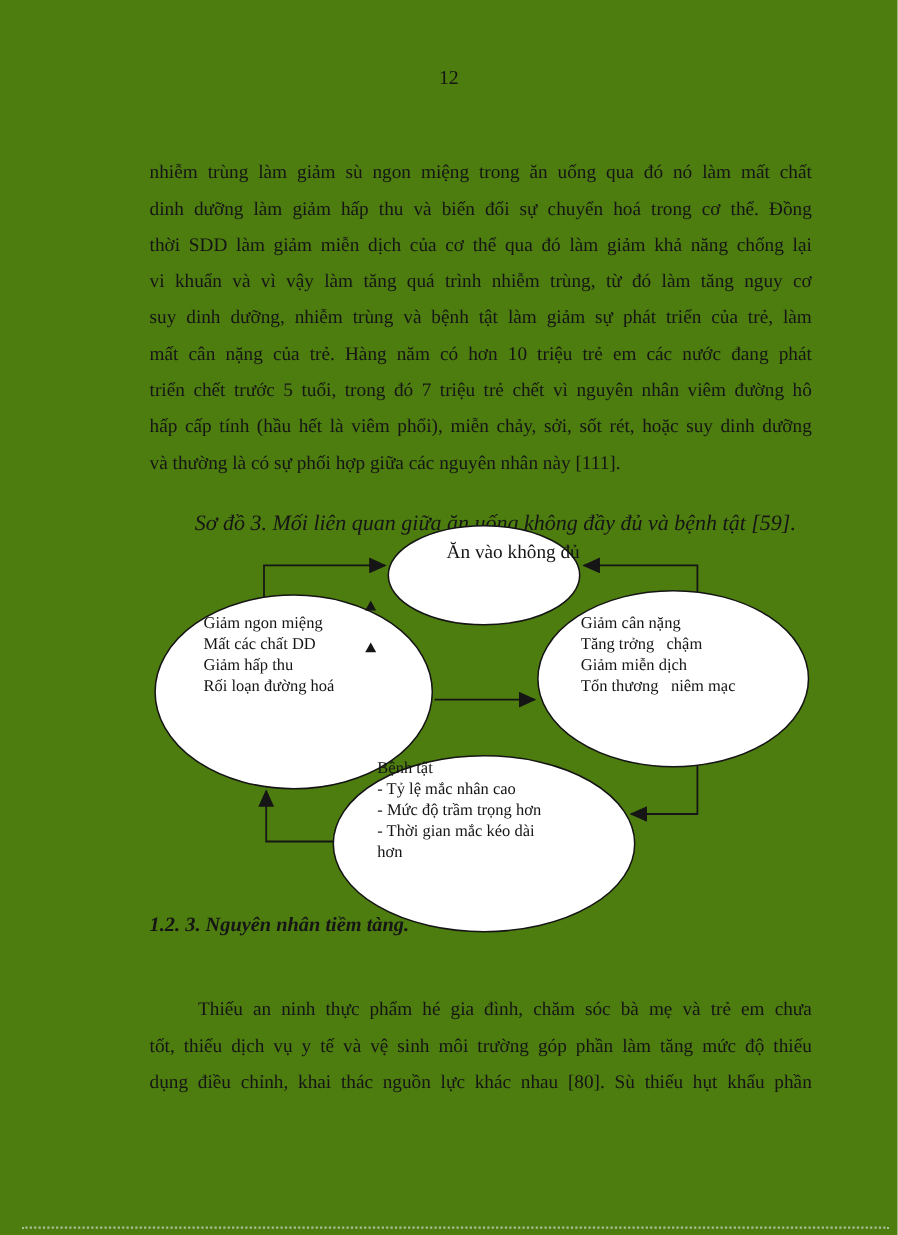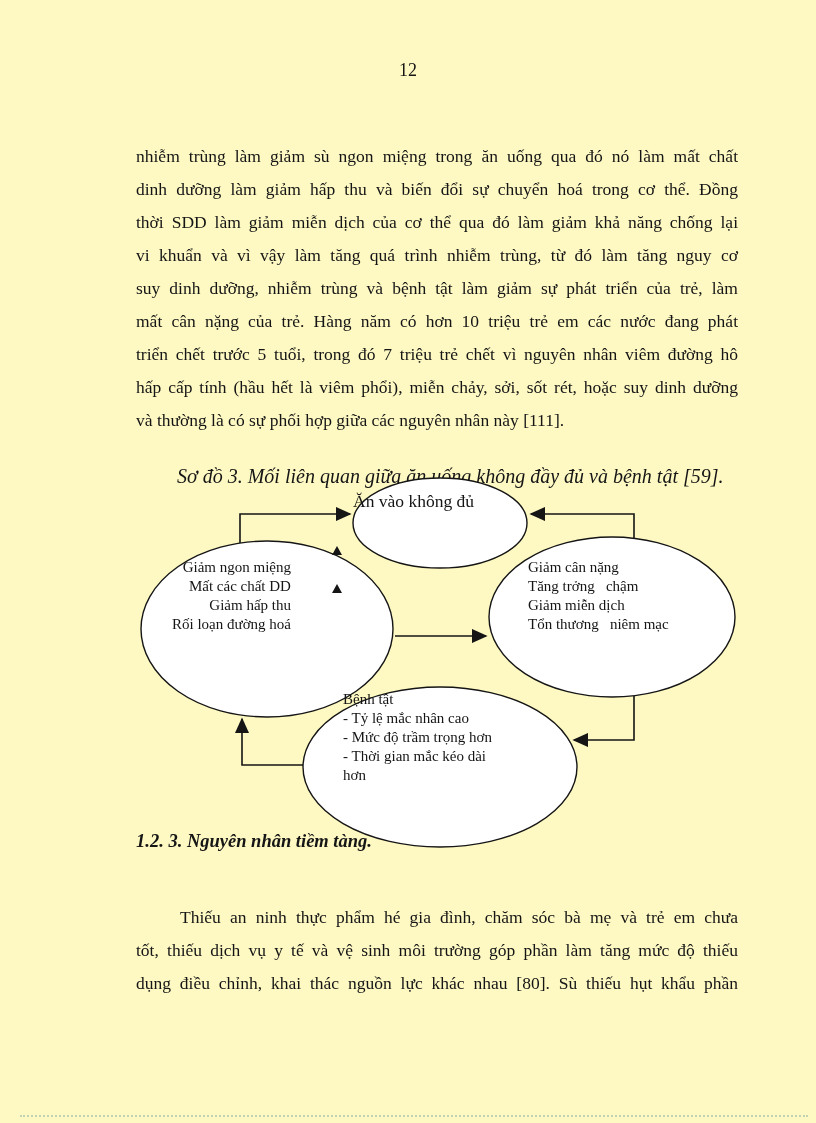--- a/index.html
+++ b/index.html
@@ -1,18 +1,18 @@
 <!DOCTYPE html>
 <html><head>
 <meta charset="utf-8">
 <style>
   html,body { margin:0; padding:0; background:#e8e8e8; }
   .page {
     position:relative; width:816px; height:1123px; margin:0 auto;
-    background:#fef9c3; overflow:hidden;
+    background:#4d7c0f; overflow:hidden;
     font-family:"Liberation Serif","DejaVu Serif",serif; color:#151515;
   }
   .page-number {
     position:absolute; top:60px; left:0; width:100%;
     text-align:center; font-size:18px;
   }
   .body-par { position:absolute; left:136px; width:602px; font-size:17.5px; line-height:33px; }
   .par1 { top:140px; }
   .par2 { top:869px;margin-top:32px; }
   .jline { text-align:justify; text-align-last:justify; white-space:normal; }
@@ -21,22 +21,22 @@
   .caption {
     position:absolute; left:177px; top:465px; font-size:20px;
     font-style:italic;
   }
   .diagram { position:absolute; left:130px; top:470px; width:620px; height:396px; }
   .diagram svg { position:absolute; left:0; top:0; }
   .node-label {
     position:absolute; font-size:15px; line-height:19px; white-space:pre;
   }
   .node-label div { white-space:pre; }
-  .label-top { left:223px; top:20px; width:174px; text-align:left; font-size:17.5px; line-height:23px; white-space:normal; }
-  .label-left  { left:42px;  top:88px;text-align:right; }
+  .label-top { left:223px; top:20px; width:174px; text-align:right; font-size:17.5px; line-height:23px; white-space:normal; }
+  .label-left  { left:55px;  top:88px; }
   .label-right { left:398px; top:88px; }
   .label-bottom{ left:213px; top:220px; }
   .section-heading {
     position:absolute; left:136px; top:831px; font-size:18.5px;
     font-weight:bold; font-style:italic;
   }
   .footer-dots {
     position:absolute; left:20px; right:8px; top:1115px; height:0;
     border-top:2px dotted #b7cdb0; opacity:.85;
   }

